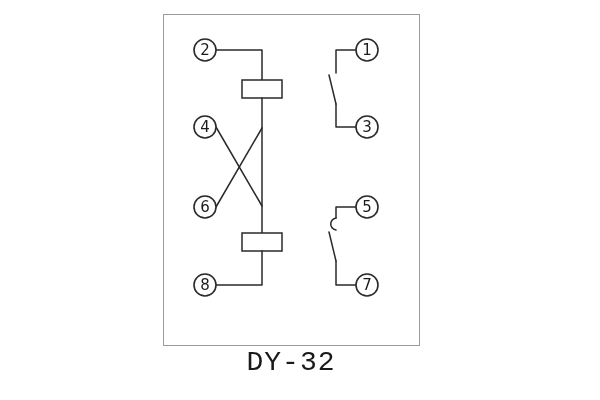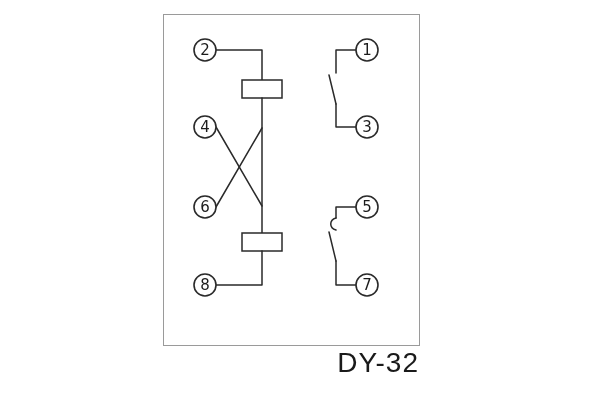--- a/index.html
+++ b/index.html
@@ -42,25 +42,25 @@
     font-family: "DejaVu Sans", "Liberation Sans", sans-serif;
     font-size: 15px;
     fill: #1c1c1c;
     text-anchor: middle;
   }
   .caption {
     position: absolute;
     left: 163px;
     top: 347px;
     width: 256px;
-    text-align: right;
+    text-align: center;
     font-size: 28px;
     letter-spacing: 1px;
     color: #1a1a1a;
-    font-family: Liberation Sans, sans-serif;
+    font-family: Liberation Mono, monospace;
   }
 </style>
 </head>
 <body>
 
 <div class="stage">
 
   <svg width="600" height="400" viewBox="0 0 600 400">
 
     <rect class="frame" x="163.5" y="14.5" width="256" height="331"></rect>

